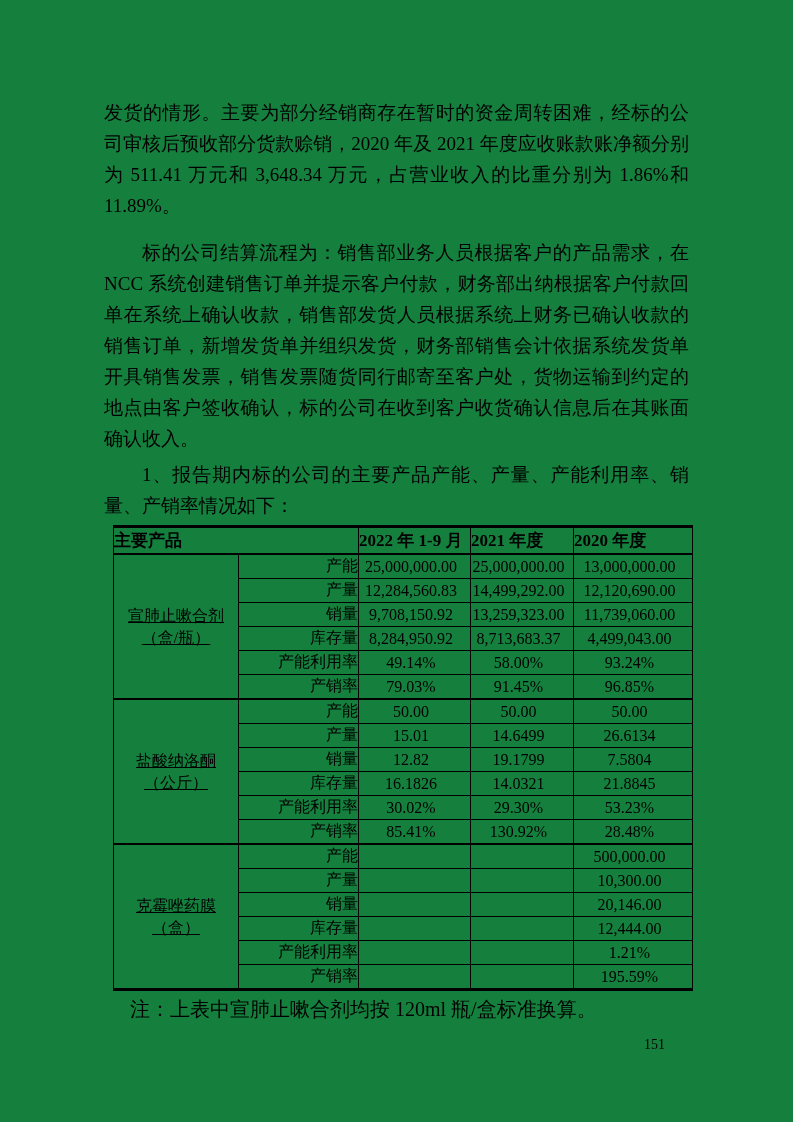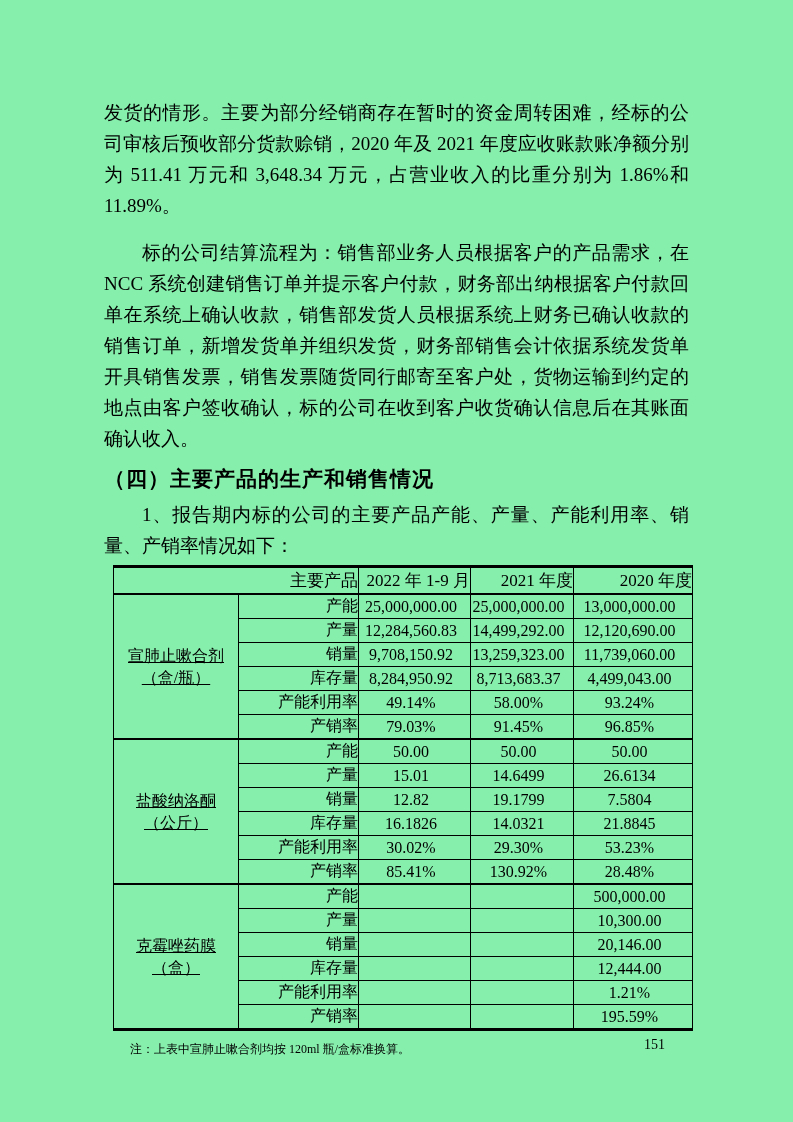--- a/index.html
+++ b/index.html
@@ -4,21 +4,21 @@
 <style>
   html, body {
     margin: 0;
     padding: 0;
     background: #ffffff;
   }
   .page {
     position: relative;
     width: 793px;
     height: 1122px;
-    background: #86efac;
+    background: #15803d;
     font-family: "Liberation Serif", "DejaVu Serif", serif;
     color: #000000;
     overflow: hidden;
   }
   .content {
     position: absolute;
     left: 104px;
     top: 0;
     width: 585px;
   }
@@ -52,43 +52,43 @@
   table.prod-table th,
   table.prod-table td {
     border: 1px solid #000;
     padding: 0;
     overflow: hidden;
     white-space: nowrap;
   }
   table.prod-table thead th {
     height: 25px;
     font-size: 17px;
-    font-weight: normal;
-    text-align: right;
+    font-weight: bold;
+    text-align: left;
     border-bottom: 2px solid #000;
   }
   table.prod-table tbody td {
     height: 23px;
     font-size: 16px;
   }
   .product-cell {
     text-align: center;
     line-height: 22px;
     white-space: normal;
     text-decoration: underline;
   }
   .metric-cell { text-align: right; }
   .value-cell {
     text-align: center;
     padding-right: 7px !important;
   }
   tr.group-start td { border-top: 2px solid #000; }
 
   .table-note {
-    font-size: 12px;
+    font-size: 20px;
     line-height: 24px;
     margin: 6px 0 0 26px;
   }
   .page-number {
     position: absolute;
     top: 1037px;
     right: 128px;
     font-size: 14px;
     margin-left: 44px;
   }
@@ -96,21 +96,20 @@
 </head>
 <body>
 
 <div class="page">
   <div class="content">
 
     <p class="body-para para-1">发货的情形。主要为部分经销商存在暂时的资金周转困难，经标的公司审核后预收部分货款赊销，2020 年及 2021 年度应收账款账净额分别为 511.41 万元和 3,648.34 万元，占营业收入的比重分别为 1.86%和 11.89%。</p>
 
     <p class="body-para para-2">标的公司结算流程为：销售部业务人员根据客户的产品需求，在 NCC 系统创建销售订单并提示客户付款，财务部出纳根据客户付款回单在系统上确认收款，销售部发货人员根据系统上财务已确认收款的销售订单，新增发货单并组织发货，财务部销售会计依据系统发货单开具销售发票，销售发票随货同行邮寄至客户处，货物运输到约定的地点由客户签收确认，标的公司在收到客户收货确认信息后在其账面确认收入。</p>
 
-    <h2 class="section-heading">（四）主要产品的生产和销售情况</h2>
 
     <p class="body-para para-3">1、报告期内标的公司的主要产品产能、产量、产能利用率、销量、产销率情况如下：</p>
 
     <table class="prod-table">
       <colgroup>
         <col style="width:125px">
         <col style="width:120px">
         <col style="width:112px">
         <col style="width:103px">
         <col style="width:119px">

